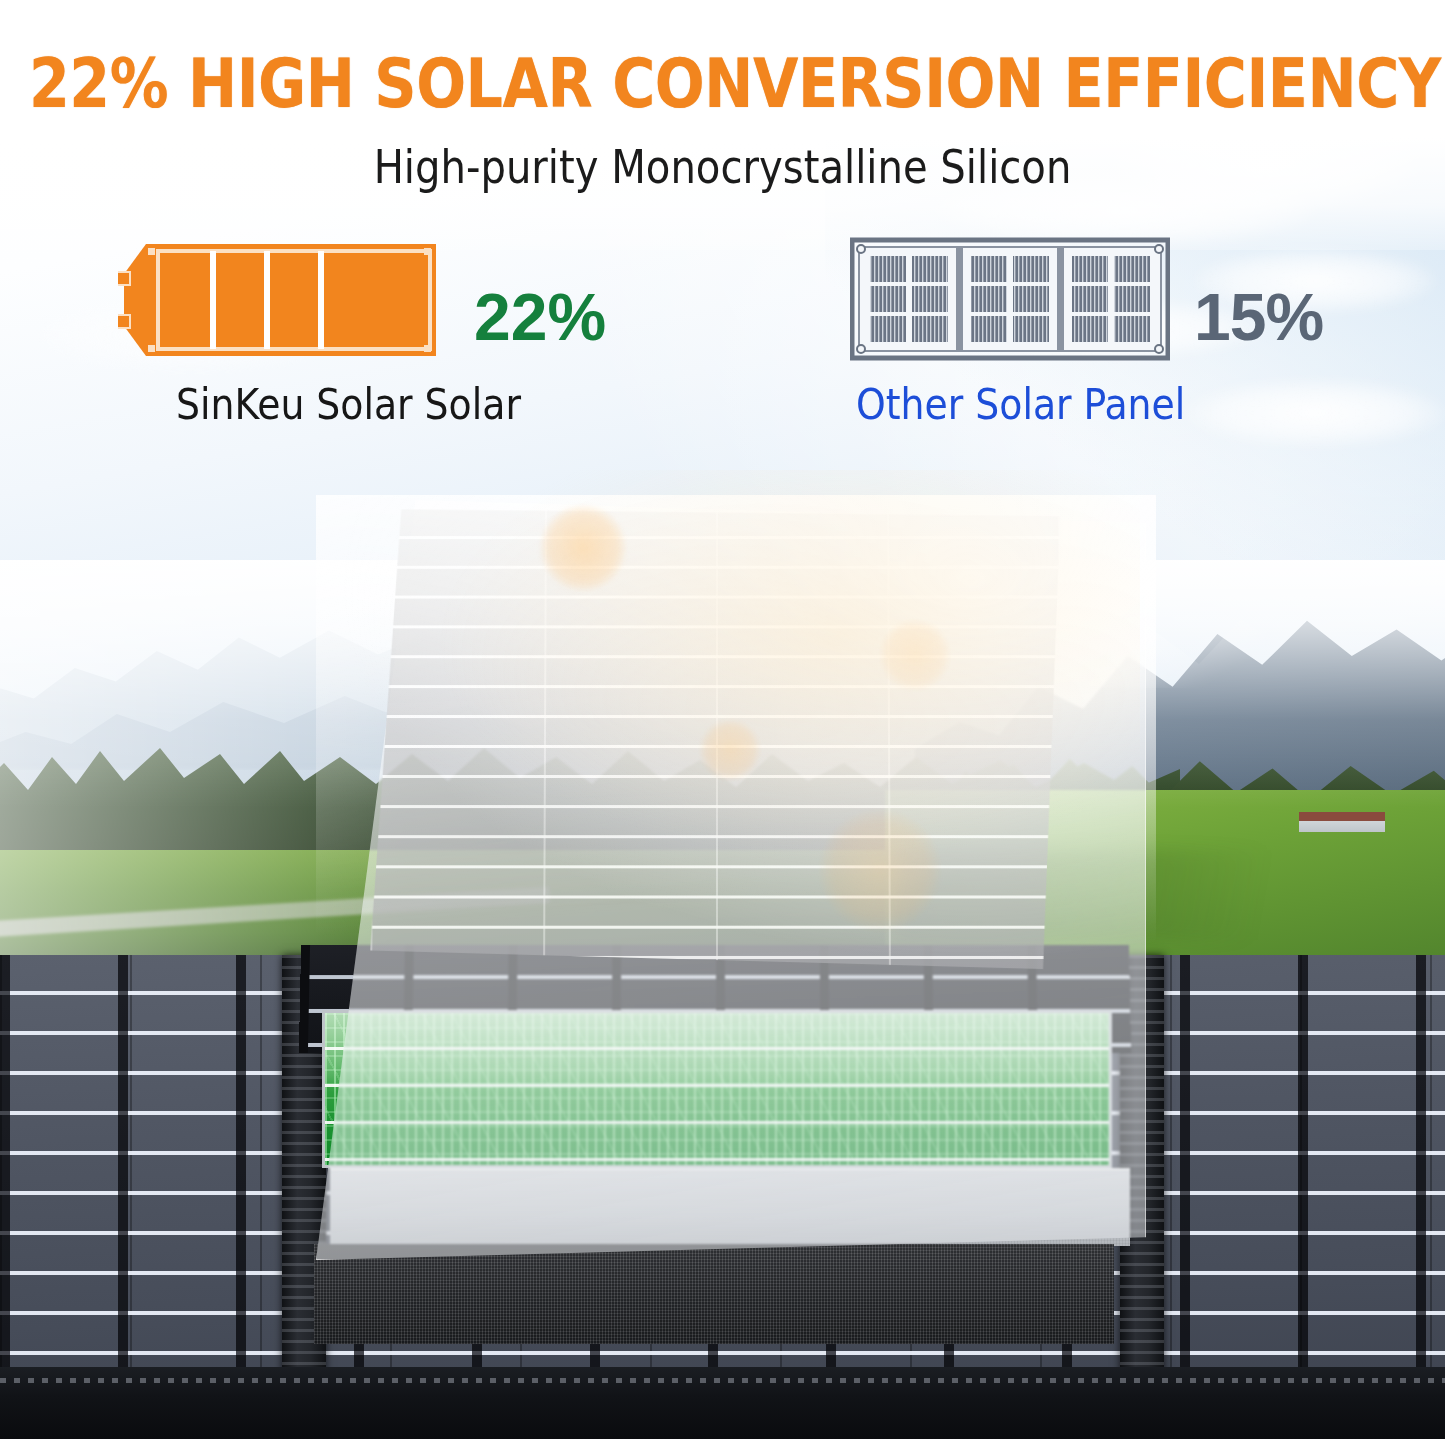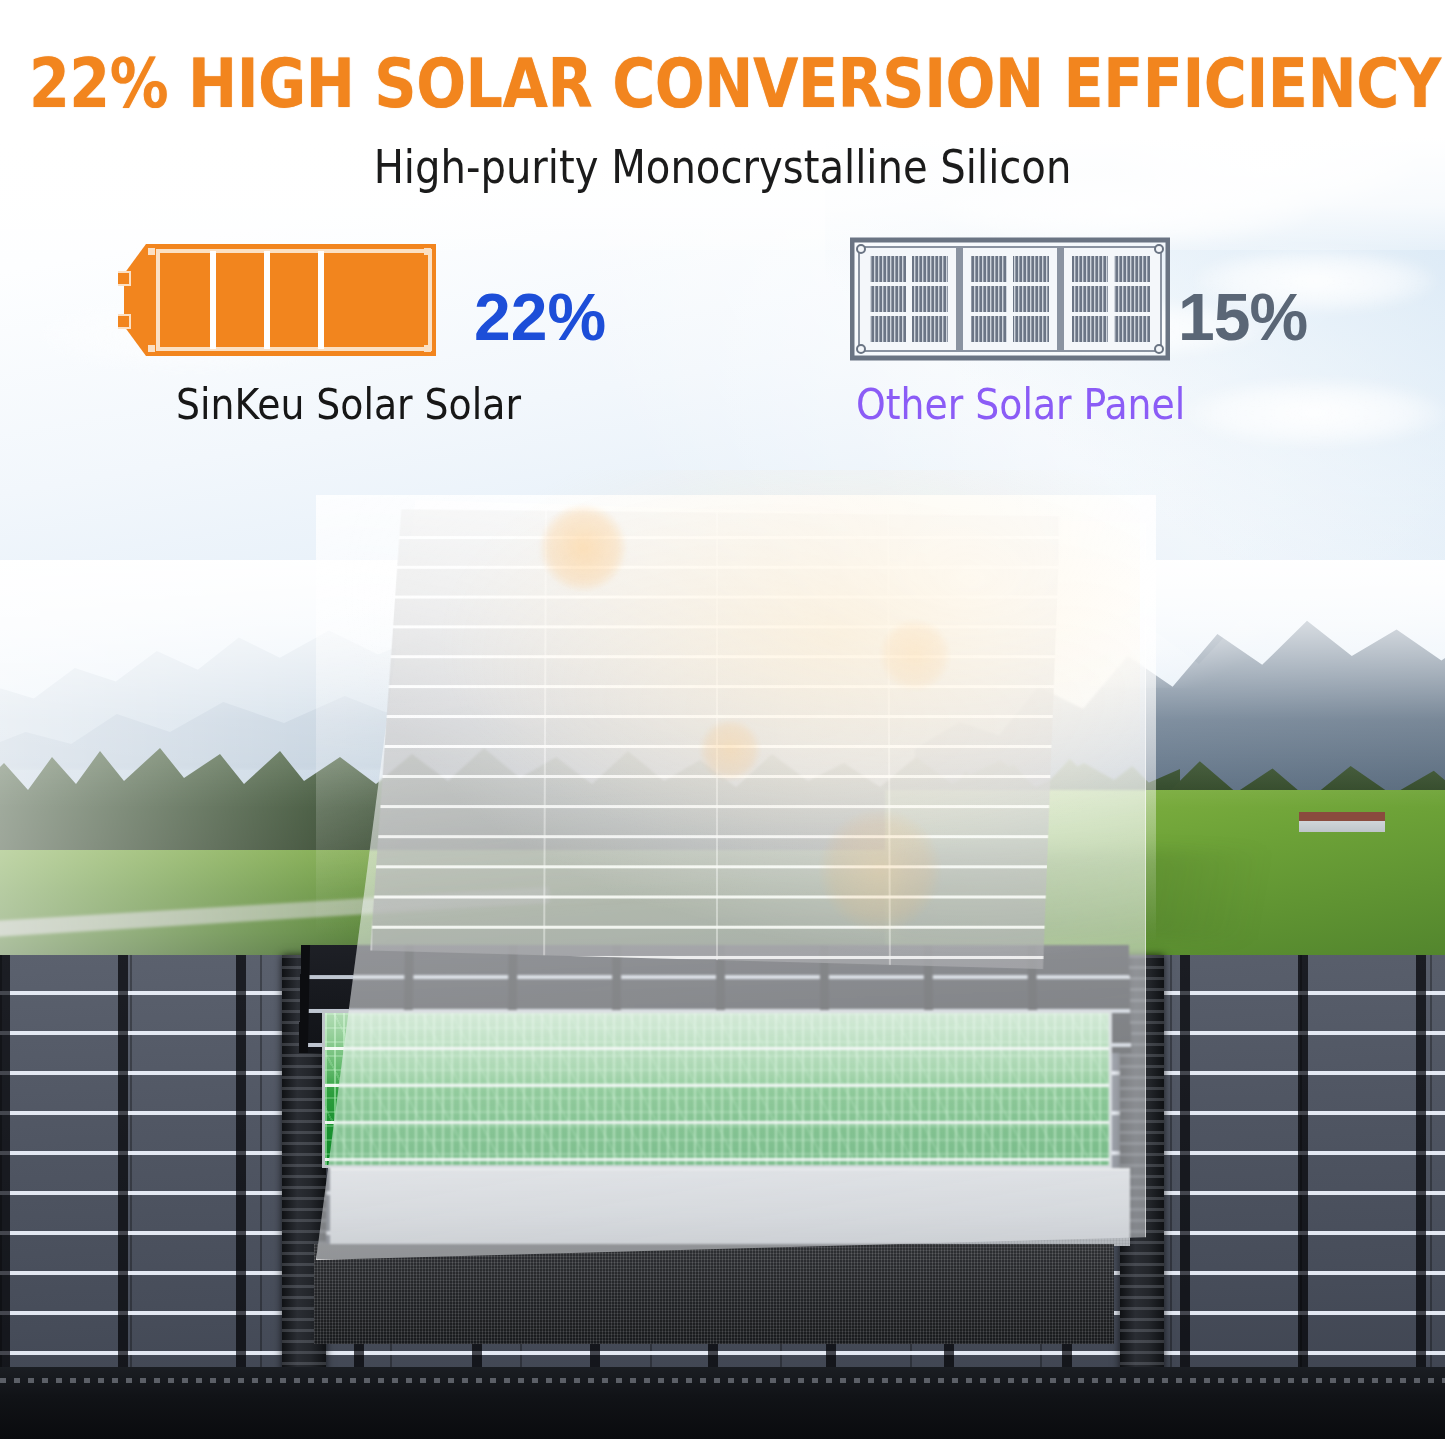--- a/index.html
+++ b/index.html
@@ -60,29 +60,29 @@
   
   .cmp { position:absolute; top:236px; }
   .cmp-left  { left:118px;  width:580px; }
   .cmp-right { left:850px;  width:470px; }
 
   .cmp-row { display:flex; align-items:center; }
   .cmp-pct {
     font-family:"Liberation Sans","DejaVu Sans",sans-serif;
     font-weight:bold; font-size:66px; line-height:1;
   }
-  .pct-left  { color:#1d4ed8; margin-left:26px; margin-top:34px; }
-  .pct-right { color:#5A6676; margin-left:8px; margin-top:34px; letter-spacing:-1px; }
+  .pct-left  { color:#15803d; margin-left:26px; margin-top:34px; }
+  .pct-right { color:#5A6676; margin-left:24px; margin-top:34px; letter-spacing:-1px; }
 
   .cmp-label {
     font-family:"Liberation Sans Narrow","DejaVu Sans Condensed","Liberation Sans", sans-serif;
     font-size:42px; margin-top:16px; white-space:nowrap;
   }
   .label-left  { color:#171717; margin-left:58px; }
-  .label-right { color:#8b5cf6; margin-left:6px; }
+  .label-right { color:#1d4ed8; margin-left:6px; }
 
   
   .sk-icon { position:relative; width:330px; height:128px; flex:none; }
 
   
   .ot-icon { position:relative; width:320px; height:128px; flex:none; }
 
   
   .land {
     position:absolute; left:0; top:560px; width:1445px; height:400px;

